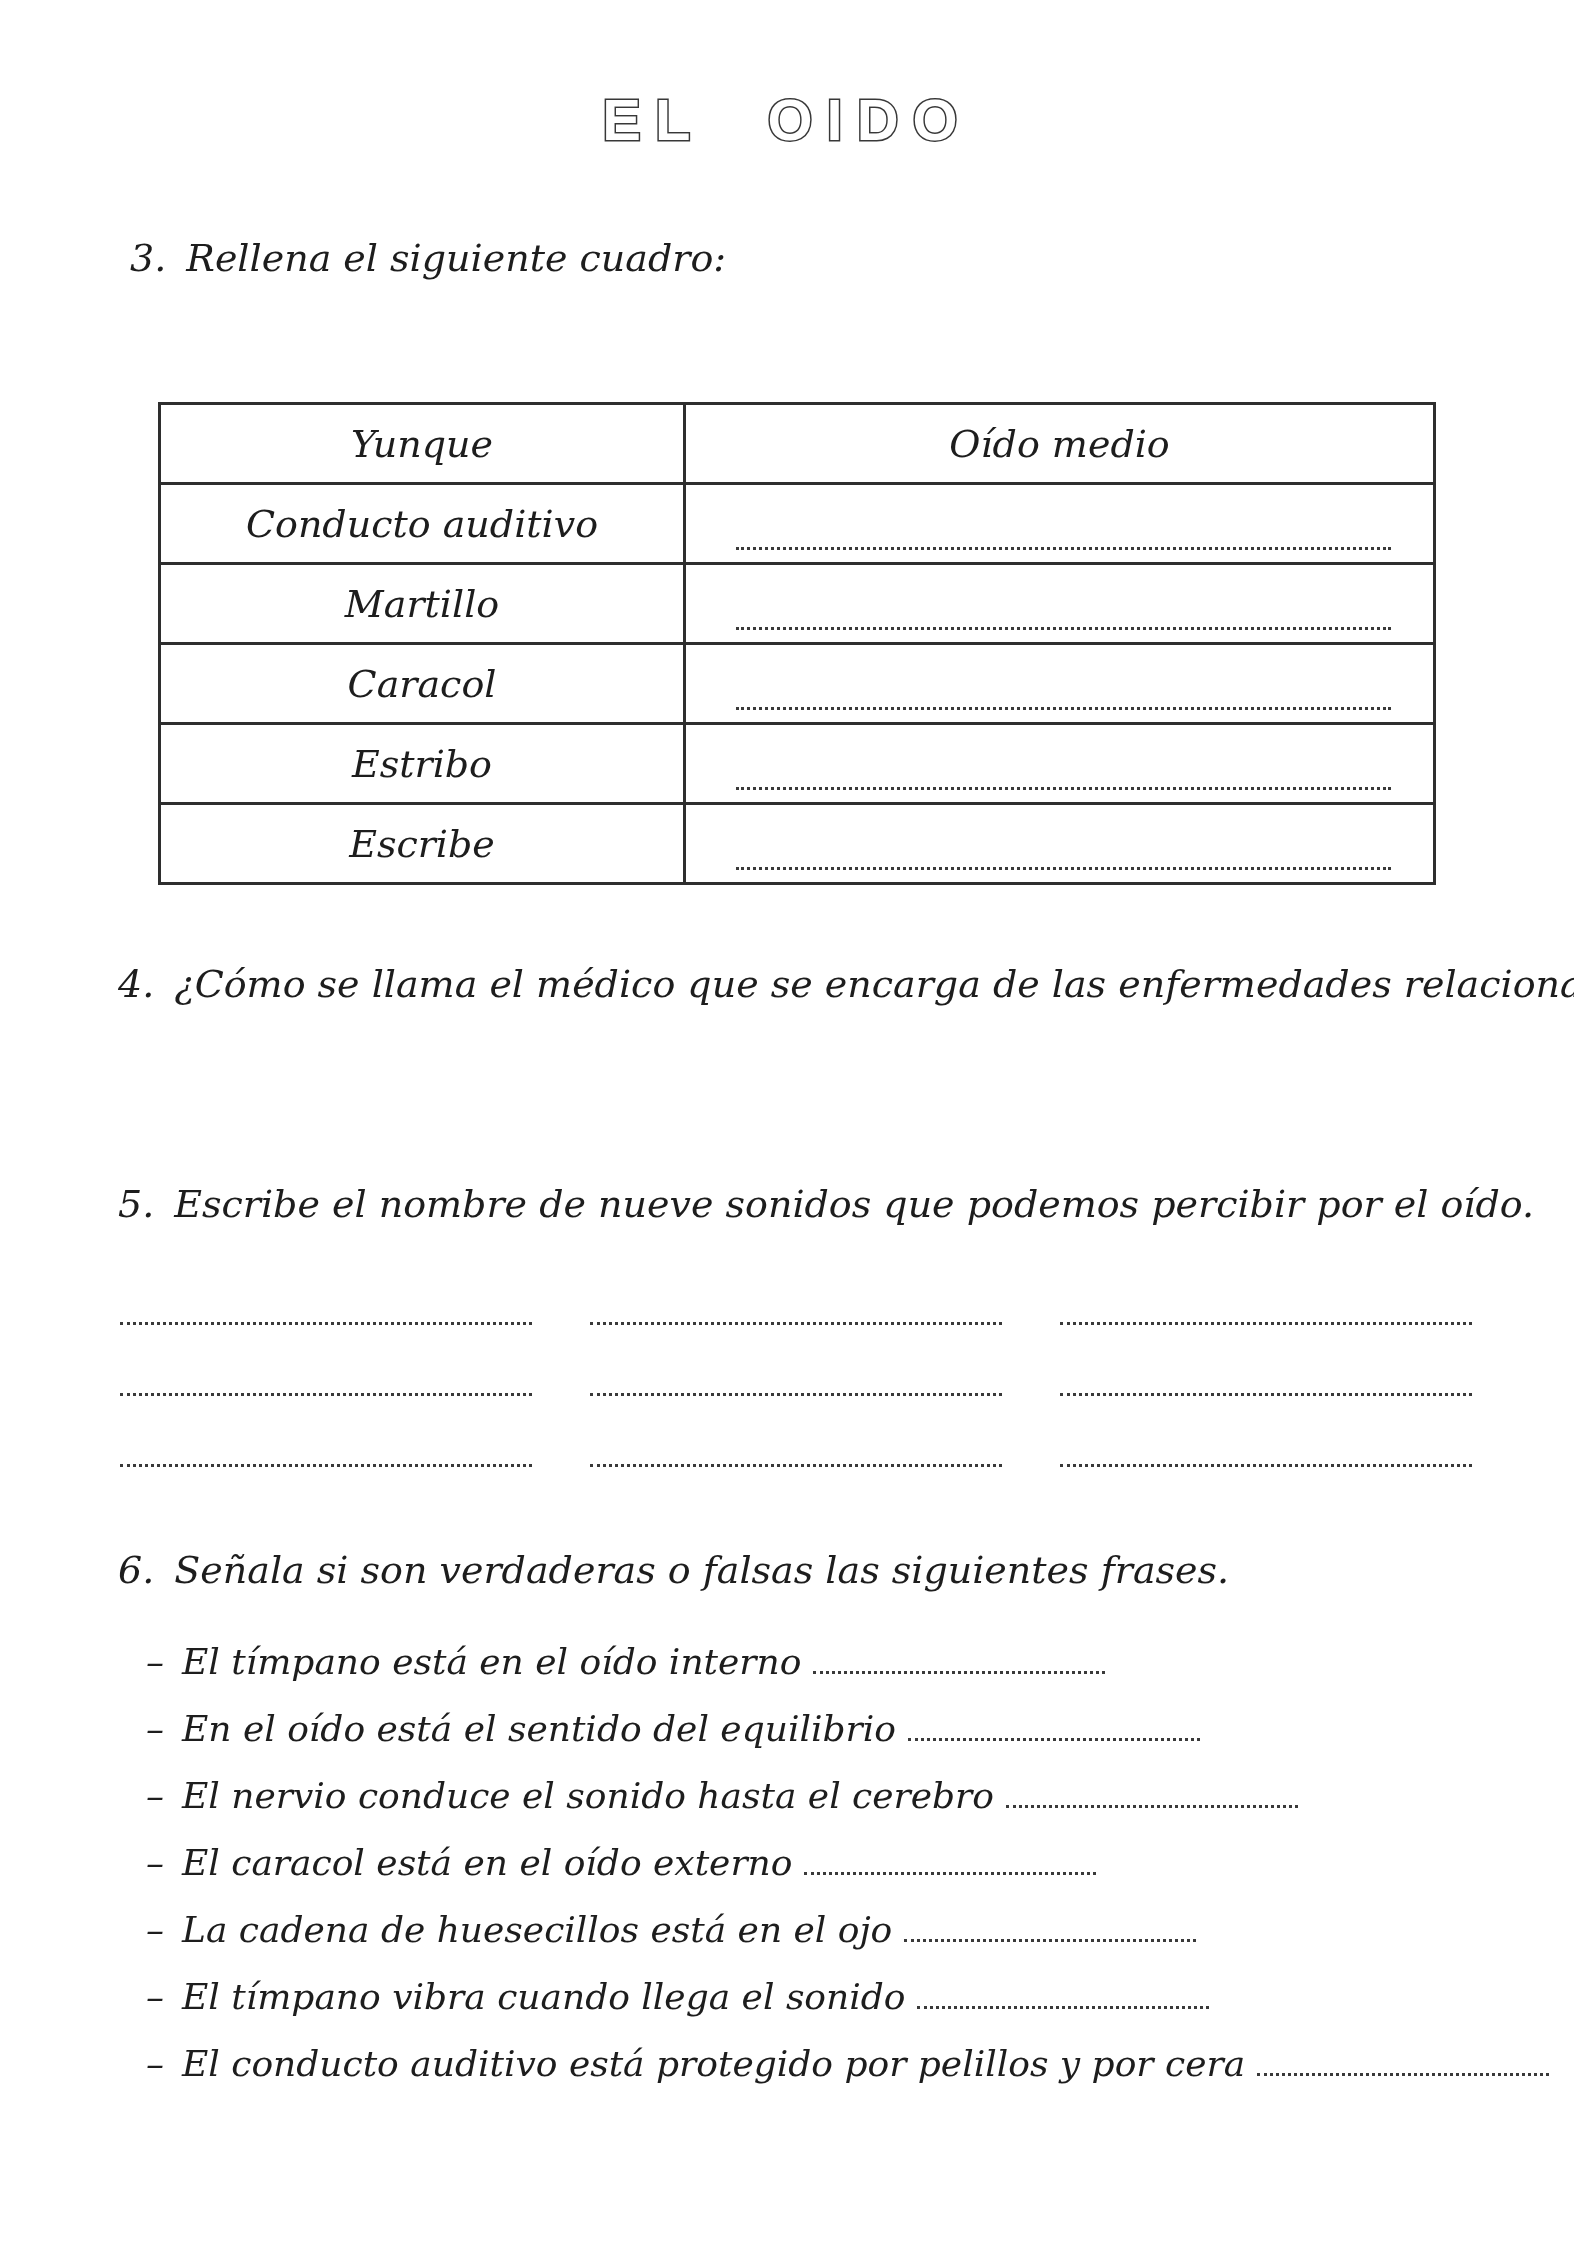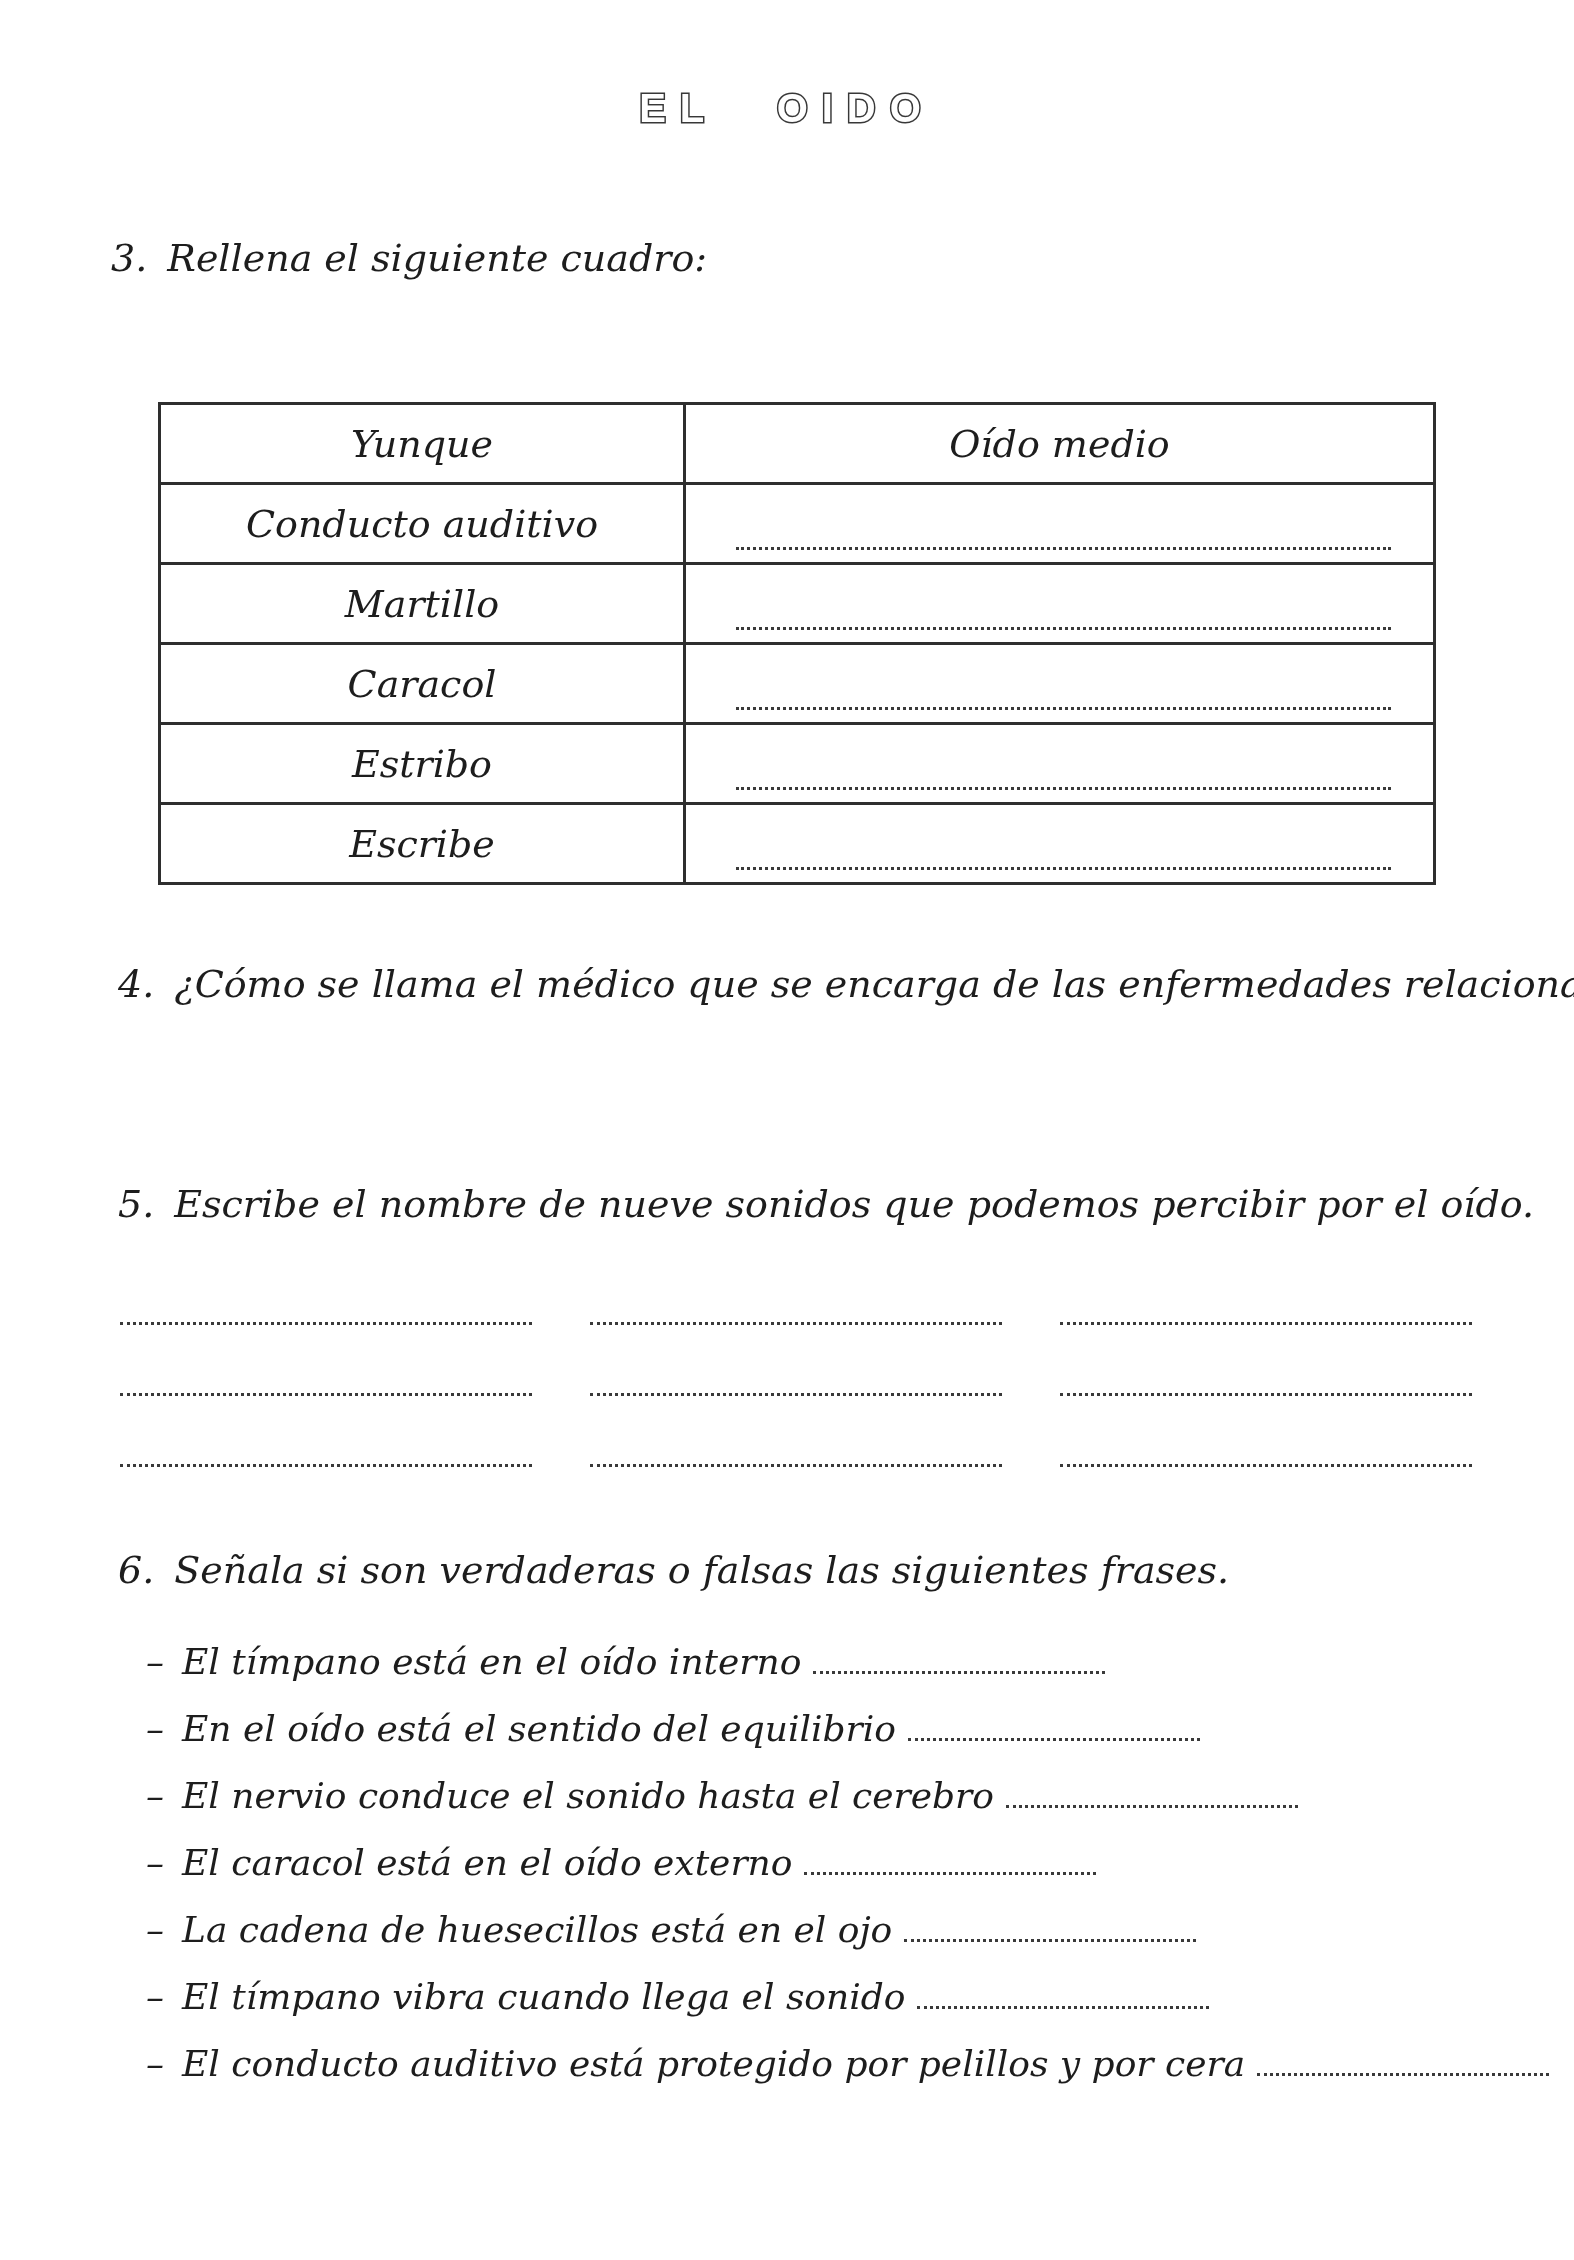--- a/index.html
+++ b/index.html
@@ -17,42 +17,42 @@
   }
 
   
   .title {
     position: absolute;
     top: 86px; left: 0; right: 0;
     text-align: center;
     font-family: "Liberation Sans", sans-serif;
     font-style: normal;
     font-weight: 700;
-    font-size: 40px;
+    font-size: 58px;
     letter-spacing: 14px;
     word-spacing: 34px;
     color: #3a3a3a;
   }
   @supports (-webkit-text-stroke: 1px black) {
     .title {
       color: #ffffff;
       -webkit-text-stroke: 3px #383838;
       paint-order: stroke fill;
     }
   }
 
   
   .qline {
     position: absolute;
     font-size: 38px;
     white-space: nowrap;
   }
   .qnum { display: inline-block; margin-right: 20px; }
 
-  #q3-head { left: 111px; top: 236px; }
+  #q3-head { left: 130px; top: 236px; }
   #q4-line1 { left: 118px; top: 962px; }
   #q4-line2 { left: 84px;  top: 1040px; }
   #q5-head { left: 118px; top: 1182px; }
   #q6-head { left: 118px; top: 1548px; }
 
   
   .fill-table {
     position: absolute;
     left: 158px; top: 402px;
     width: 1278px;

